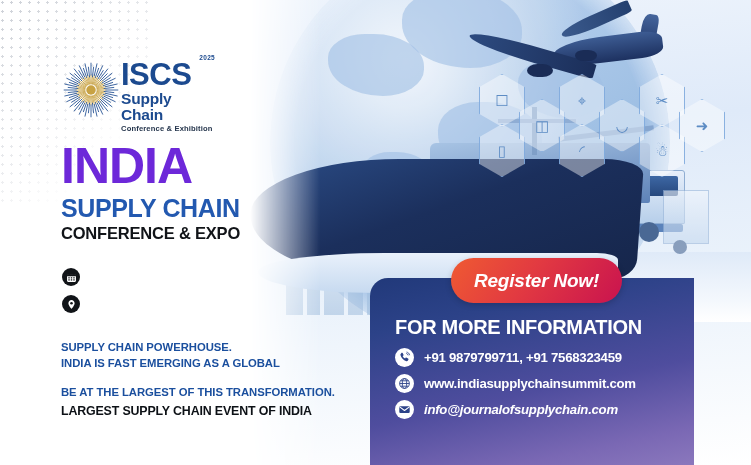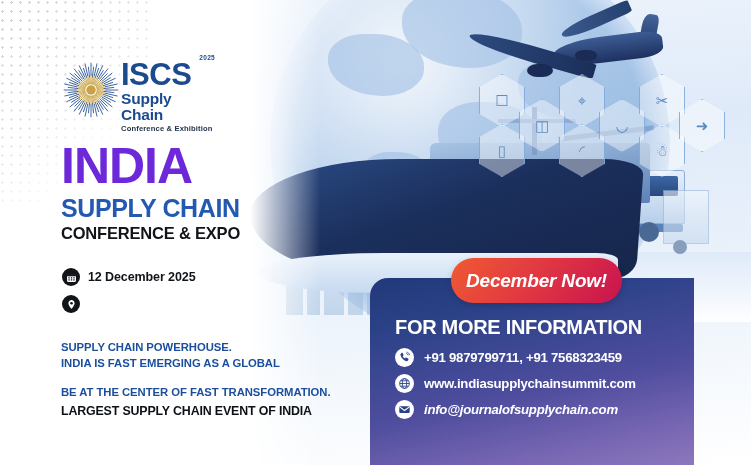--- a/index.html
+++ b/index.html
@@ -480,37 +480,36 @@
           <rect x="4" y="1" width="1.7" height="3" rx=".8" fill="#111418"></rect>
           <rect x="10.3" y="1" width="1.7" height="3" rx=".8" fill="#111418"></rect>
           <rect x="3.4" y="7.6" width="2" height="1.8" fill="#111418"></rect>
           <rect x="7" y="7.6" width="2" height="1.8" fill="#111418"></rect>
           <rect x="10.6" y="7.6" width="2" height="1.8" fill="#111418"></rect>
           <rect x="3.4" y="10.6" width="2" height="1.8" fill="#111418"></rect>
           <rect x="7" y="10.6" width="2" height="1.8" fill="#111418"></rect>
           <rect x="10.6" y="10.6" width="2" height="1.8" fill="#111418"></rect>
         </svg>
       </span>
-      <span class="meta-label">12 December 2025</span>
     </div>
     <div class="meta-row">
       <span class="meta-badge">
         <svg width="11" height="11" viewBox="0 0 16 16" fill="none">
           <path d="M8 1.6c-2.5 0-4.5 2-4.5 4.5 0 3.2 4.5 8.3 4.5 8.3s4.5-5.1 4.5-8.3c0-2.5-2-4.5-4.5-4.5z" fill="#fff"></path>
           <circle cx="8" cy="6.1" r="1.9" fill="#111418"></circle>
         </svg>
       </span>
     </div>
   </div>
 
   <div id="pitch">
     <div class="pitch-blue">SUPPLY CHAIN POWERHOUSE.</div>
     <div class="pitch-blue">INDIA IS FAST EMERGING AS A GLOBAL</div>
     <div class="pitch-gap"></div>
-    <div class="pitch-blue">BE AT THE CENTER OF FAST TRANSFORMATION.</div>
+    <div class="pitch-blue">BE AT THE LARGEST OF THIS TRANSFORMATION.</div>
     <div class="pitch-black">LARGEST SUPPLY CHAIN EVENT OF INDIA</div>
   </div>
 
   <div id="info-panel">
     <div id="info-heading">FOR MORE INFORMATION</div>
 
     <div class="contact-row" id="contact-0">
       <span class="contact-badge">
         <svg width="13" height="13" viewBox="0 0 16 16">
           <path d="M4.3 2.2c.5-.3 1.1-.1 1.4.4l1 1.8c.3.5.2 1.1-.3 1.4l-.7.5c.5 1.4 1.6 2.5 3 3l.5-.7c.3-.5.9-.6 1.4-.3l1.8 1c.5.3.7.9.4 1.4l-.6 1c-.4.7-1.2 1-1.9.8C6.6 11.4 3.9 8.7 3 5c-.2-.8.1-1.6.8-2z" fill="#2c4288"></path>
@@ -538,15 +537,15 @@
       <span class="contact-badge">
         <svg width="13" height="13" viewBox="0 0 16 16">
           <rect x="1.6" y="4" width="12.8" height="8.4" rx="1.4" fill="#2c4288"></rect>
           <path d="M2.4 5 8 9.2 13.6 5" stroke="#fff" stroke-width="1.25" fill="none" stroke-linecap="round" stroke-linejoin="round"></path>
         </svg>
       </span>
       <span class="contact-text">info@journalofsupplychain.com</span>
     </div>
   </div>
 
-  <button id="register-btn">December Now!</button>
+  <button id="register-btn">Register Now!</button>
 
 </div>
 
 </body></html>

